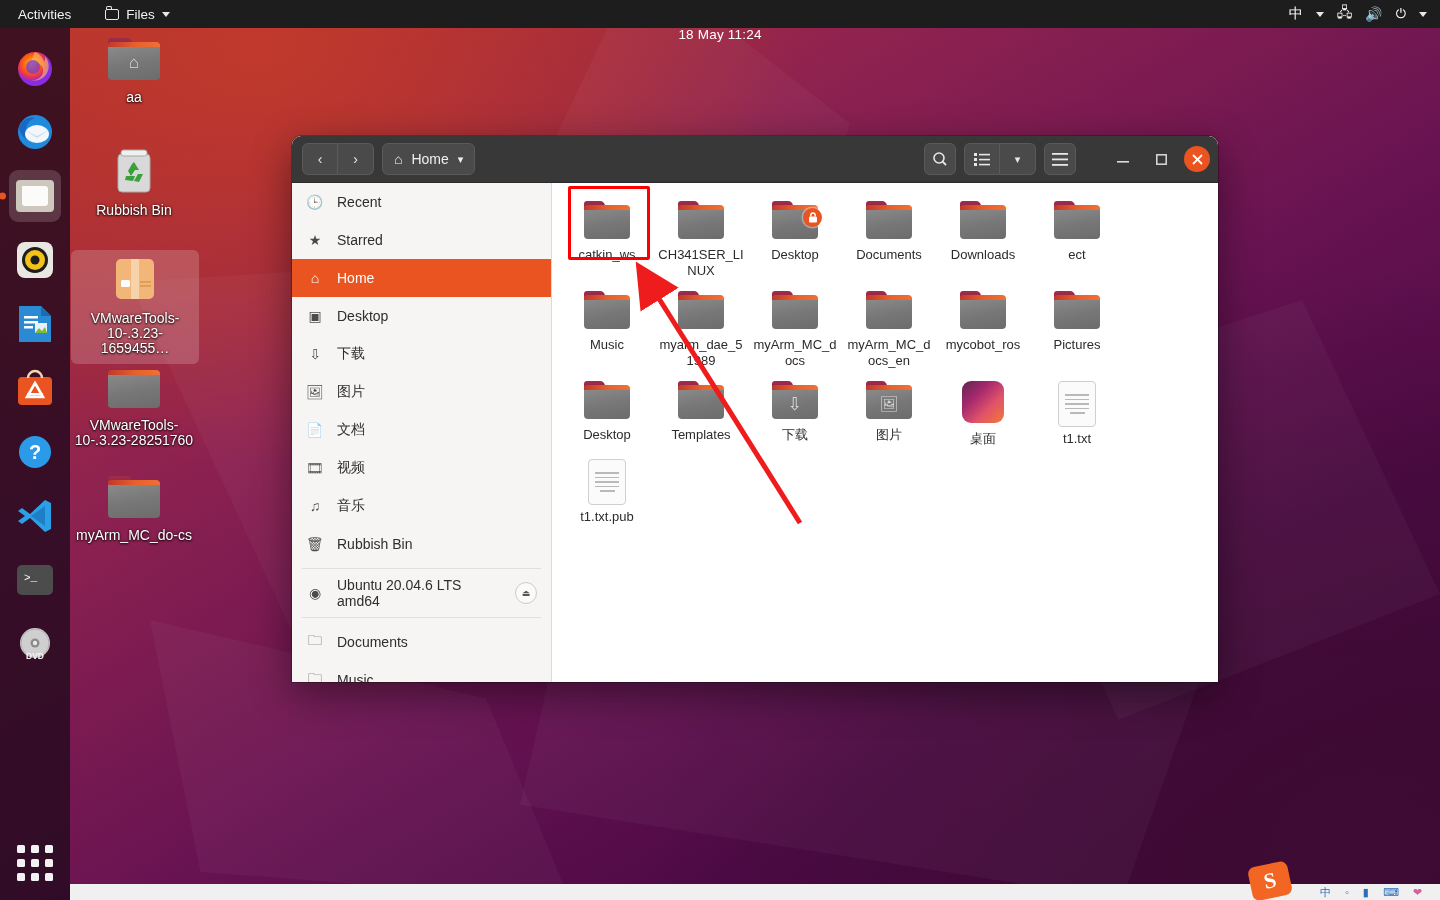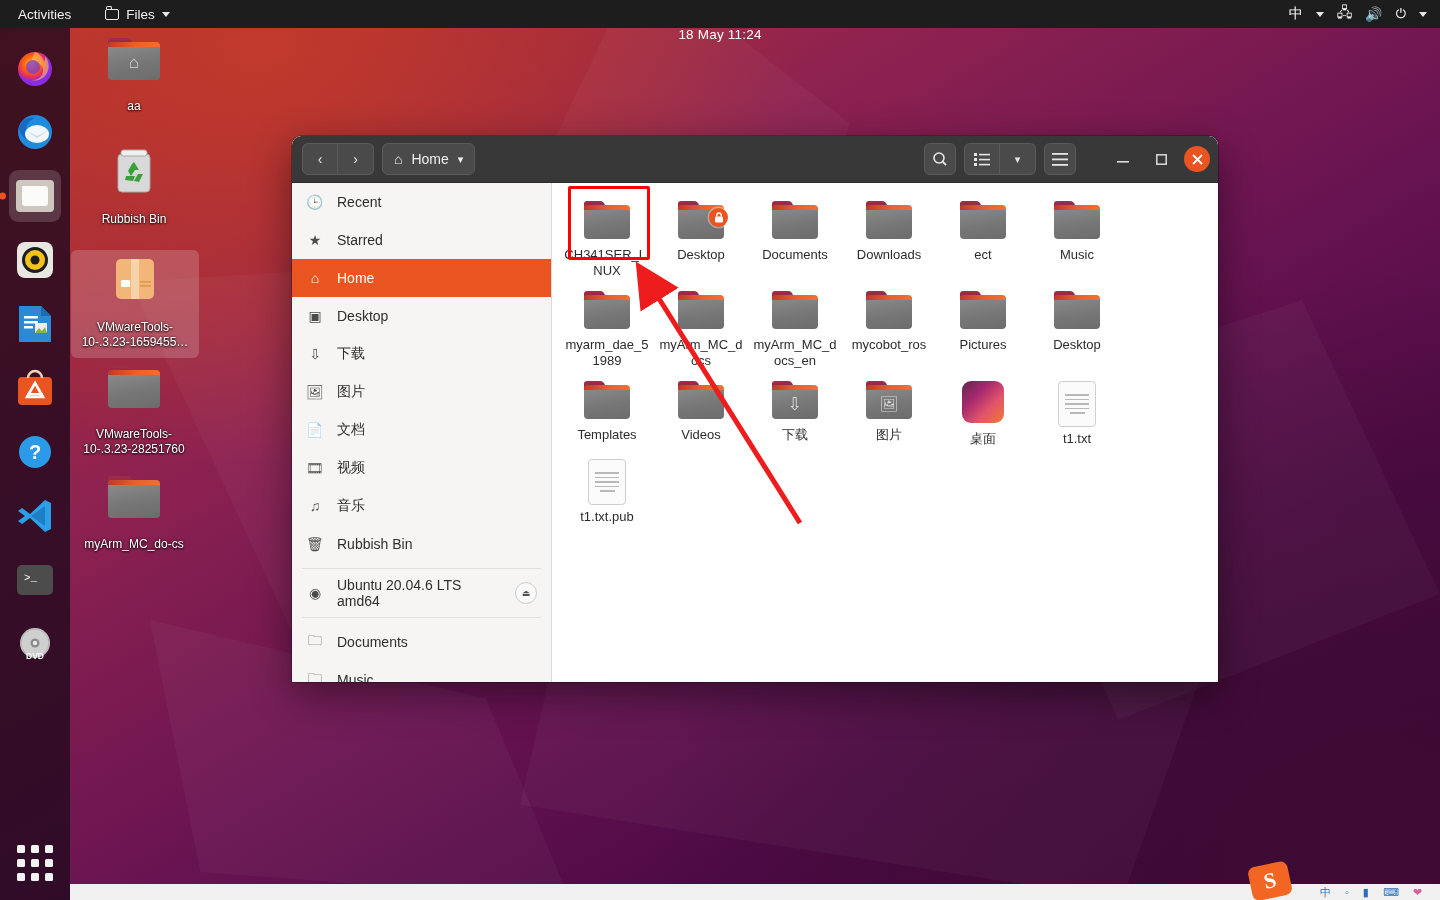--- a/index.html
+++ b/index.html
@@ -77,21 +77,21 @@
   }
   #dock .apps-grid i { display: block; width: 8px; height: 8px; background: #f2f2f2; border-radius: 1.5px; }
 
   
   .desk-icon {
     position: absolute; width: 128px; text-align: center; z-index: 10;
     padding: 6px 4px 8px; border-radius: 6px;
   }
   .desk-icon.selected { background: rgba(255,255,255,0.18); }
   .desk-icon .dlabel {
-    margin-top: 14px; font-size: 12px; color: #ffffff; line-height: 15px;
+    margin-top: 5px; font-size: 14px; color: #ffffff; line-height: 15px;
     text-shadow: 0 1px 2px rgba(0,0,0,0.85), 0 0 3px rgba(0,0,0,0.7);
     word-break: break-word;
   }
 
   
   .folder {
     width: 46px; height: 38px; position: relative; display: inline-block;
   }
   .folder .tab {
     position: absolute; left: 0; top: 0; width: 21px; height: 9px;
@@ -515,20 +515,24 @@
       </div>
       <div class="side-item">
         <span class="si-icon">🗀</span>
         <span class="si-label">Music</span>
       </div>
     </div>
 
     <div id="filearea">
       <div id="grid">
 
+        <div class="file-item">
+          <div class="folder" style="margin:0 auto;"><div class="tab"></div><div class="body"></div><div class="rim"></div></div>
+          <div class="fname">catkin_ws</div>
+        </div>
 
         <div class="file-item">
           <div class="folder" style="margin:0 auto;"><div class="tab"></div><div class="body"></div><div class="rim"></div></div>
           <div class="fname">CH341SER_LINUX</div>
         </div>
 
         <div class="file-item">
           <div class="folder" style="margin:0 auto;">
             <div class="tab"></div><div class="body"></div><div class="rim"></div>
             <div class="badge">
@@ -590,24 +594,20 @@
           <div class="folder" style="margin:0 auto;"><div class="tab"></div><div class="body"></div><div class="rim"></div></div>
           <div class="fname">Desktop</div>
         </div>
 
 
         <div class="file-item">
           <div class="folder" style="margin:0 auto;"><div class="tab"></div><div class="body"></div><div class="rim"></div></div>
           <div class="fname">Templates</div>
         </div>
 
-        <div class="file-item">
-          <div class="folder" style="margin:0 auto;"><div class="tab"></div><div class="body"></div><div class="rim"></div></div>
-          <div class="fname">Videos</div>
-        </div>
 
         <div class="file-item">
           <div class="folder" style="margin:0 auto;">
             <div class="tab"></div><div class="body"></div><div class="rim"></div>
             <div class="glyph">⇩</div>
           </div>
           <div class="fname">下载</div>
         </div>
 
         <div class="file-item">

